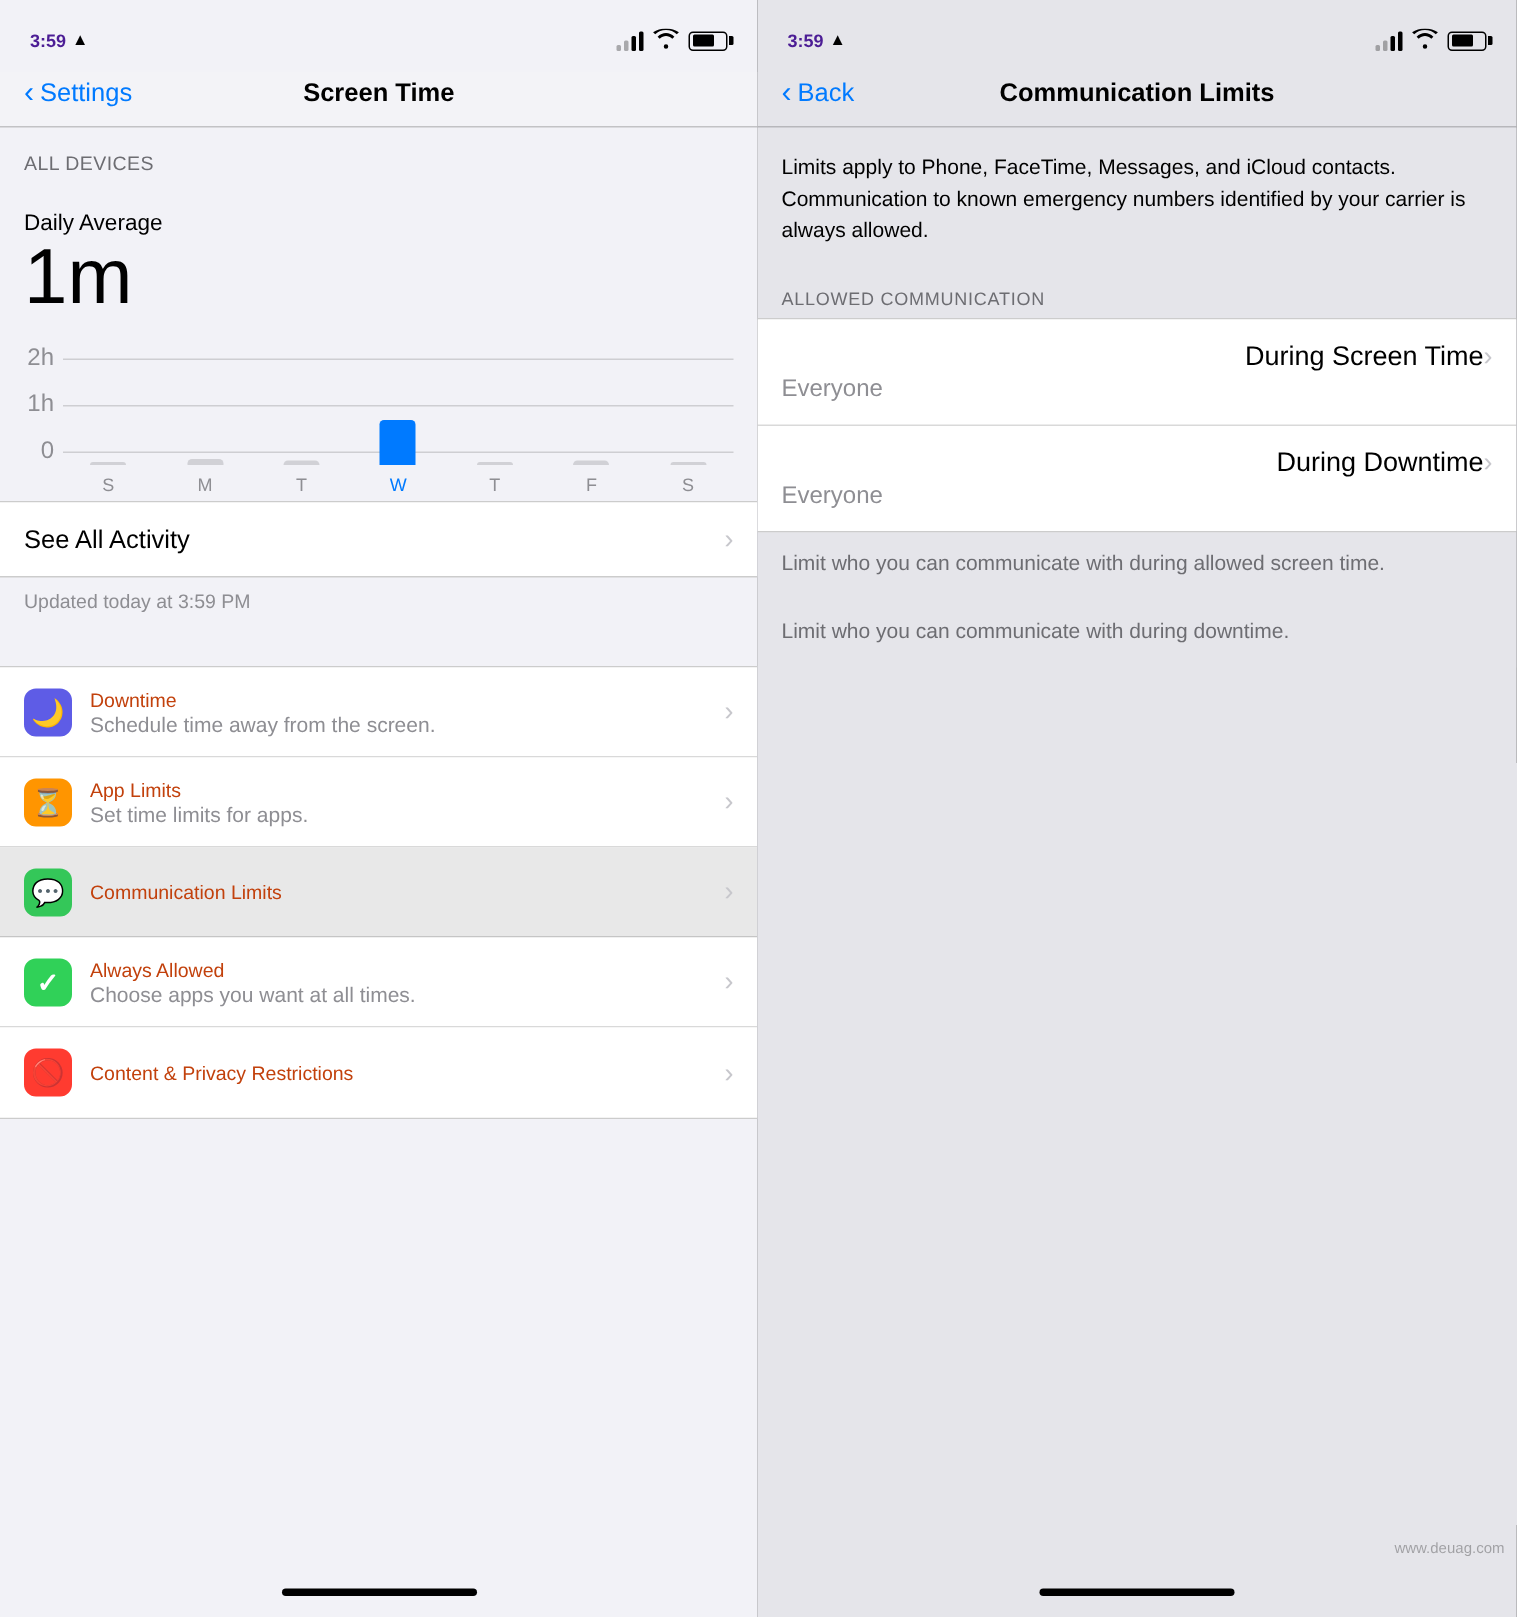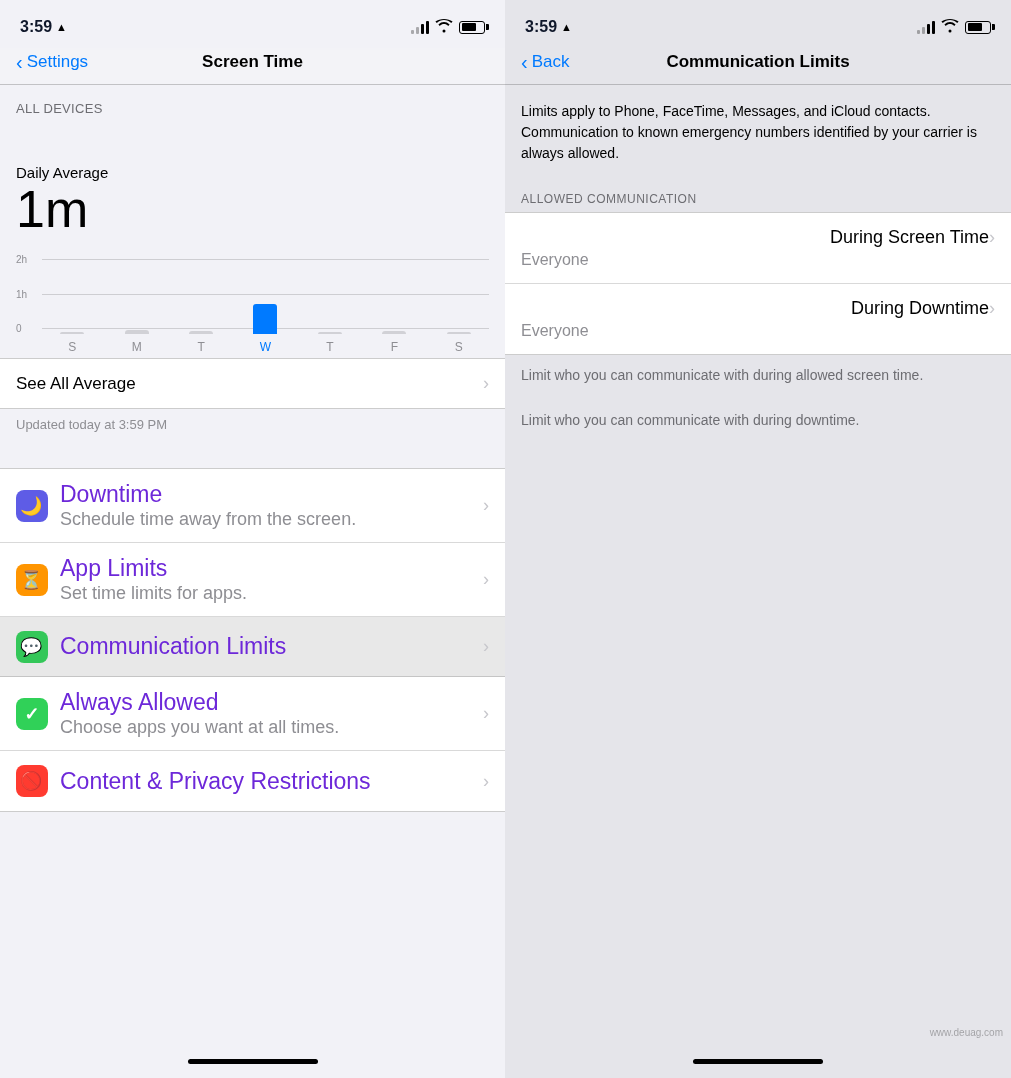--- a/index.html
+++ b/index.html
@@ -37,23 +37,23 @@
     
     .status-bar {
       display: flex;
       justify-content: space-between;
       align-items: center;
       padding: 14px 20px 8px 20px;
       background: transparent;
       height: 48px;
     }
     .status-time {
-      font-size: 16px;
+      font-size: 12px;
       font-weight: 600;
-      color: #0f172a;
+      color: #4c1d95;
     }
     .status-icons {
       display: flex;
       align-items: center;
       gap: 6px;
     }
     .signal-bars {
       display: flex;
       align-items: flex-end;
       gap: 2px;
@@ -146,21 +146,20 @@
       padding: 16px 16px 8px 16px;
       letter-spacing: 0.3px;
     }
 
     .daily-average-section {
       padding: 16px 16px 8px 16px;
     }
     .daily-average-label {
       font-size: 15px;
       color: #000;
-      margin-top: 24px;
     }
     .daily-average-value {
       font-size: 52px;
       font-weight: 300;
       color: #000;
       line-height: 1.1;
     }
 
     
     .chart-area {
@@ -174,24 +173,24 @@
       display: flex;
       flex-direction: column;
       justify-content: space-between;
     }
     .chart-grid-line {
       display: flex;
       align-items: center;
       gap: 6px;
     }
     .chart-grid-label {
-      font-size: 10px;
+      font-size: 16px;
       color: #8e8e93;
       width: 20px;
-      text-align: left;
+      text-align: right;
     }
     .chart-grid-rule {
       flex: 1;
       height: 0.5px;
       background: rgba(0,0,0,0.15);
     }
     .chart-bars-row {
       position: absolute;
       bottom: 20px;
       left: 26px;
@@ -250,26 +249,26 @@
       align-items: center;
       justify-content: center;
       margin-right: 12px;
       flex-shrink: 0;
       font-size: 18px;
     }
     .item-text {
       flex: 1;
     }
     .item-title {
-      font-size: 23px;
-      color: #6d28d9;
+      font-size: 13px;
+      color: #c2410c;
       font-weight: 400;
     }
     .item-subtitle {
-      font-size: 18px;
+      font-size: 14px;
       color: #8e8e93;
       margin-top: 1px;
     }
     .item-chevron {
       color: #c7c7cc;
       font-size: 18px;
       font-weight: 300;
     }
 
     .see-all-section {
@@ -508,21 +507,21 @@
           <div class="chart-day-label">T</div>
           <div class="chart-day-label active">W</div>
           <div class="chart-day-label">T</div>
           <div class="chart-day-label">F</div>
           <div class="chart-day-label">S</div>
         </div>
     </div>
 
     <div class="see-all-section">
       <div class="see-all-item">
-        <span class="see-all-text">See All Average</span>
+        <span class="see-all-text">See All Activity</span>
         <span class="item-chevron">›</span>
       </div>
     </div>
     <div class="updated-text">Updated today at 3:59 PM</div>
 
     <div class="settings-group" id="left-menu-items">
         <div class="list-item">
           <div class="item-icon" style="background: rgb(94, 92, 230); color: rgb(255, 255, 255); font-size: 16px;">
             <span style="font-size:18px;">🌙</span>
           </div>

